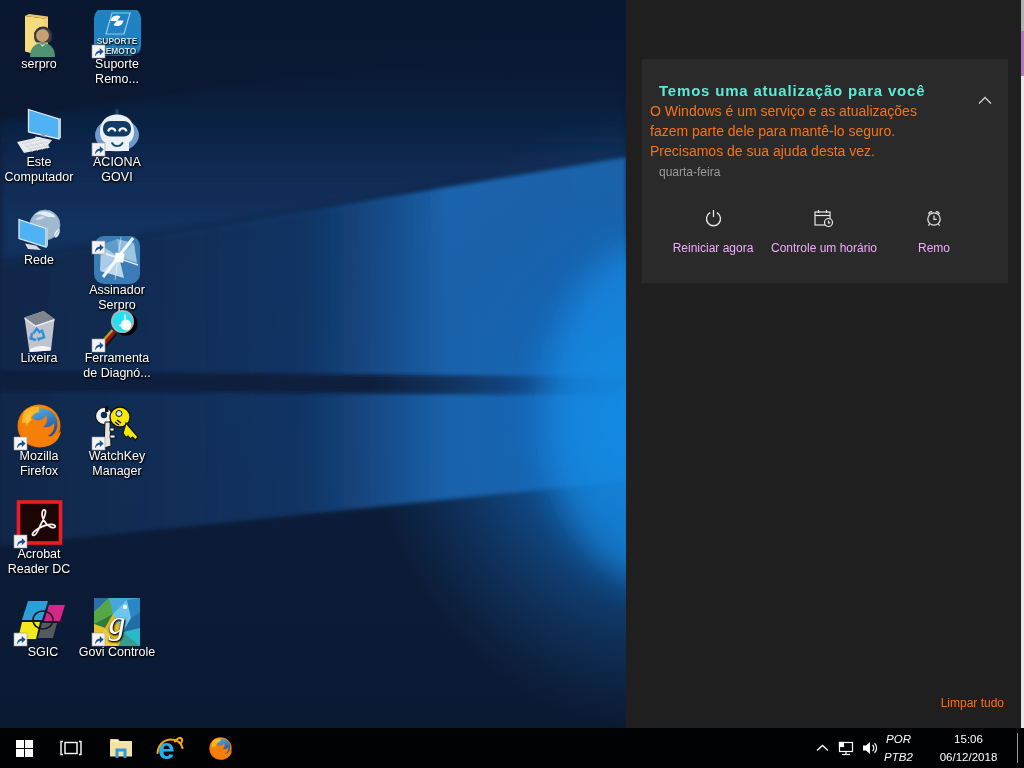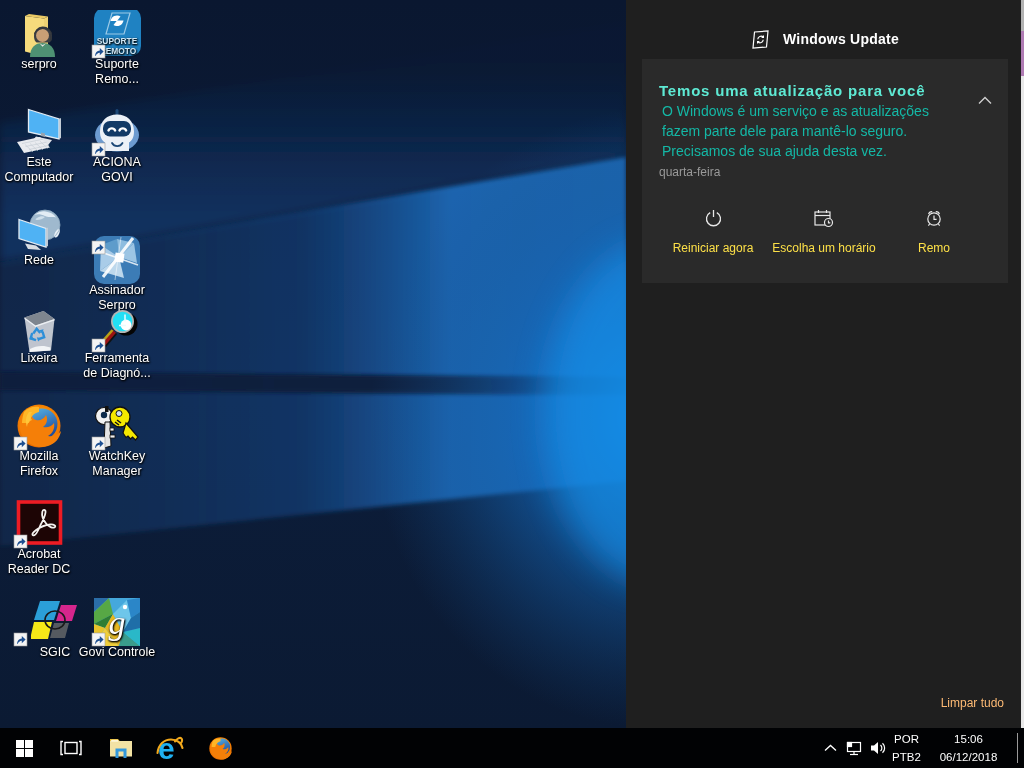--- a/index.html
+++ b/index.html
@@ -7,26 +7,26 @@
   body { font-family:"Liberation Sans", sans-serif; position:relative; }
   #wall { position:absolute; left:0; top:0; width:626px; height:728px; }
   .dico { position:absolute; width:78px; text-align:center; color:#fff; font-size:12.5px; line-height:15px; text-shadow:0 1px 2px #000, 1px 1px 2px #000; }
   .dico svg { display:block; margin:0 auto; }
   .dico .lbl { margin-top:-1px; }
   #panel { position:absolute; left:626px; top:0; width:398px; height:728px; background:#1f1f1f; }
   #phead { position:absolute; top:28px; left:0; width:100%; height:22px; display:flex; align-items:center; justify-content:center; color:#fff; font-size:14px; font-weight:bold; letter-spacing:0.25px; }
   #phead svg { margin-right:13px; }
   #card { position:absolute; left:16px; top:59px; width:366px; height:224px; background:#2a2a2a; color:#fff; }
   #card .tit { position:absolute; left:17px; top:23px; font-size:15px; font-weight:bold; letter-spacing:0.8px; color:#5eead4; white-space:nowrap; }
-  #card .bod { position:absolute; left:20px; top:42px; font-size:14px; line-height:20px; color:#14b8a6; }
+  #card .bod { position:absolute; left:8px; top:42px; font-size:14px; line-height:20px; color:#f97316; }
   #card .day { position:absolute; left:17px; top:106px; font-size:12px; color:#9a9a9a;text-align:right; }
   #card .chev { position:absolute; right:16px; top:37px; }
-  .act { position:absolute; text-align:center; color:#fde047; font-size:12px; }
+  .act { position:absolute; text-align:center; color:#f0abfc; font-size:12px; }
   .act svg { display:block; margin:0 auto 13px auto; }
-  #limpar { position:absolute; right:20px; top:696px; font-size:12px; color:#fdba74; }
+  #limpar { position:absolute; right:20px; top:696px; font-size:12px; color:#f97316; }
   #rstrip { position:absolute; left:1021px; top:0; width:3px; height:768px; }
   #taskbar { position:absolute; left:0; top:728px; width:1024px; height:40px; background:#010204; }
   .tbi { position:absolute; top:0; height:40px; display:flex; align-items:center; justify-content:center; }
   #tray { position:absolute; right:0; top:0; height:40px; display:flex; align-items:center; color:#fff; }
   .trtxt { font-size:11.5px; line-height:18px; text-align:center; }
 </style>
 </head>
 <body>
 
 <svg id="wall" viewBox="0 0 626 728" preserveAspectRatio="none">
@@ -234,21 +234,21 @@
 </div>
 
 <div class="dico" style="left:0; top:500px;">
   <svg width="48" height="48" viewBox="0 0 48 48">
     <rect x="3.5" y="2" width="42" height="41" fill="#1d0505" stroke="#ed1c24" stroke-width="3.6"></rect>
     <path d="M25.5,25 c2.8,-5 4.6,-9.5 5,-12.5 c0.4,-3 -2.6,-3.6 -3.2,-0.6 c-0.6,3 0.8,8 3.8,11.6 c2.8,3.4 6.6,5 8.6,3.8 c1.8,-1.4 -0.8,-3.2 -4.6,-2.8 c-4.6,0.5 -10,2.6 -14,5.4 c-3.6,2.5 -4.6,5 -2.8,5.5 c1.8,0.5 4,-2.4 7.2,-10.4 Z" fill="none" stroke="#f4f2f0" stroke-width="1.8"></path>
   </svg>
   <div class="lbl">Acrobat<br>Reader DC</div>
 </div>
 
-<div class="dico" style="left:16px; top:598px;">
+<div class="dico" style="left:4px; top:598px;">
   <svg width="48" height="48" viewBox="0 0 48 48">
     <polygon points="9,3 29,3 23,22 3,22" fill="#2b9fd8"></polygon>
     <polygon points="30,7 46,7 41,23 25,23" fill="#d6268c"></polygon>
     <polygon points="3,24 21,24 17,41 -1,41" fill="#f5e818"></polygon>
     <polygon points="23,25 38,25 34,40 19,40" fill="#555a60"></polygon>
     <ellipse cx="24" cy="22" rx="10" ry="9" fill="none" stroke="#1a1a1a" stroke-width="1.6"></ellipse>
   </svg>
   <div class="lbl">SGIC</div>
 </div>
 
@@ -284,30 +284,20 @@
   <use href="#sc" x="92" y="241"></use>
   <use href="#sc" x="92" y="339"></use>
   <use href="#sc" x="14" y="437"></use>
   <use href="#sc" x="92" y="437"></use>
   <use href="#sc" x="14" y="535"></use>
   <use href="#sc" x="14" y="633"></use>
   <use href="#sc" x="92" y="633"></use>
 </svg>
 
 <div id="panel">
-  <div id="phead">
-    <svg width="19" height="19" viewBox="0 0 19 19" fill="none" stroke="#fff" stroke-width="1.2">
-      <path d="M3.5,2 L17,1 L15.5,17 L2,18 Z"></path>
-      <path d="M6.8,9.2 a3.2,3.2 0 0 1 5.4,-2.1"></path>
-      <path d="M12.2,9.8 a3.2,3.2 0 0 1 -5.4,2.1"></path>
-      <path d="M12.4,5.6 L12.4,7.4 L10.6,7.4" fill="none"></path>
-      <path d="M6.6,13.4 L6.6,11.6 L8.4,11.6" fill="none"></path>
-    </svg>
-    <span>Windows Update</span>
-  </div>
   <div id="card">
     <div class="tit">Temos uma atualização para você</div>
     <div class="bod">O Windows é um serviço e as atualizações<br>fazem parte dele para mantê-lo seguro.<br>Precisamos de sua ajuda desta vez.</div>
     <div class="day">quarta-feira</div>
     <svg class="chev" width="14" height="9" viewBox="0 0 14 9" fill="none" stroke="#cfcfcf" stroke-width="1.4">
         <path d="M1,7.5 L7,1.5 L13,7.5"></path>
       </svg>
 
     <div class="act" style="left:1px; top:150px; width:140px;">
       <svg width="19" height="19" viewBox="0 0 19 19" fill="none" stroke="#e8e8e8" stroke-width="1.3">
@@ -319,21 +309,21 @@
 
     <div class="act" style="left:102px; top:150px; width:160px;">
       <svg width="20" height="19" viewBox="0 0 20 19" fill="none" stroke="#e8e8e8" stroke-width="1.2">
         <rect x="1" y="3" width="15" height="13"></rect>
         <line x1="1" y1="6.5" x2="16" y2="6.5"></line>
         <line x1="4.5" y1="1" x2="4.5" y2="4"></line>
         <line x1="12.5" y1="1" x2="12.5" y2="4"></line>
         <circle cx="14.5" cy="13.5" r="4" fill="#2a2a2a"></circle>
         <path d="M14.5,11.5 L14.5,13.8 L16.3,13.8"></path>
       </svg>
-      <div>Escolha um horário</div>
+      <div>Controle um horário</div>
     </div>
 
     <div class="act" style="left:252px; top:150px; width:80px;">
       <svg width="20" height="19" viewBox="0 0 20 19" fill="none" stroke="#e8e8e8" stroke-width="1.2">
         <circle cx="10" cy="10" r="6.2"></circle>
         <path d="M10,6.5 L10,10.3 L12.6,10.3"></path>
         <path d="M4.6,5.2 A3.4,3.4 0 0 1 8.2,2.6"></path>
         <path d="M15.4,5.2 A3.4,3.4 0 0 0 11.8,2.6"></path>
         <line x1="5.6" y1="15" x2="4.4" y2="16.6"></line>
         <line x1="14.4" y1="15" x2="15.6" y2="16.6"></line>
@@ -397,17 +387,17 @@
       <rect x="1.5" y="1.5" width="13" height="9"></rect>
       <rect x="1.5" y="1.5" width="4" height="4" fill="#fff"></rect>
       <line x1="8" y1="11" x2="8" y2="13.5"></line>
       <line x1="4" y1="13.5" x2="12" y2="13.5"></line>
     </svg>
     <svg width="17" height="14" viewBox="0 0 17 14" style="margin-right:0px;">
       <path d="M1,4.5 L4,4.5 L8,1 L8,13 L4,9.5 L1,9.5 Z" fill="#fff"></path>
       <path d="M10.5,4 a4,4 0 0 1 0,6" fill="none" stroke="#fff" stroke-width="1.2"></path>
       <path d="M12.5,2.2 a6.5,6.5 0 0 1 0,9.6" fill="none" stroke="#fff" stroke-width="1.2"></path>
     </svg>
-    <div class="trtxt" style="width:40px; margin-right:10px;">POR<br>PTB2</div>
+    <div class="trtxt" style="width:40px; margin-right:18px;font-style:italic;">POR<br>PTB2</div>
     <div class="trtxt" style="width:64px; margin-right:16px;">15:06<br>06/12/2018</div>
     <div style="width:1.5px; height:30px; background:#9a9a9a; margin-right:6px;"></div>
   </div>
 </div>
 
 </body></html>

